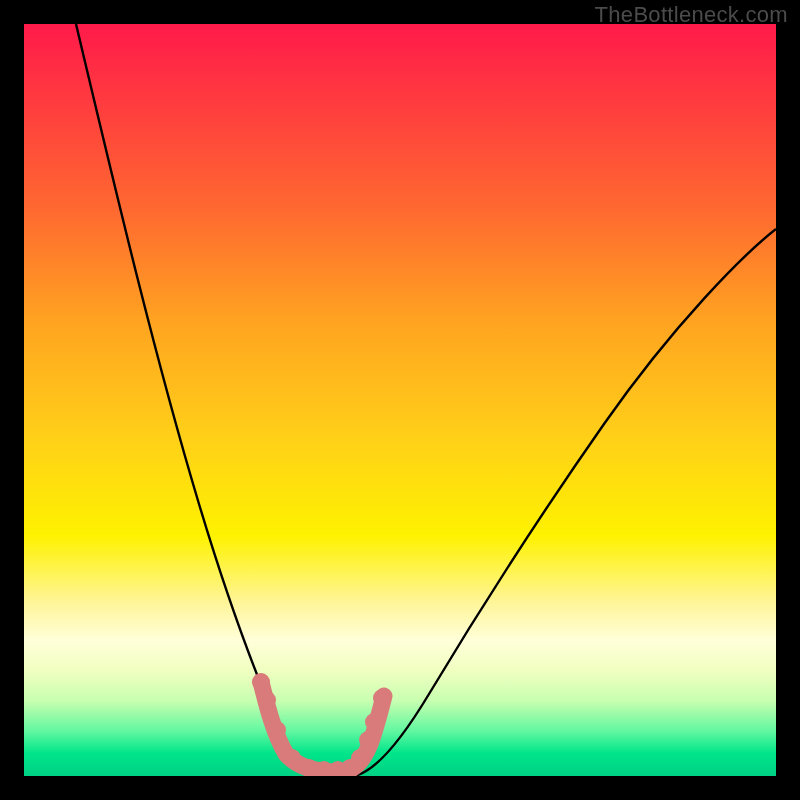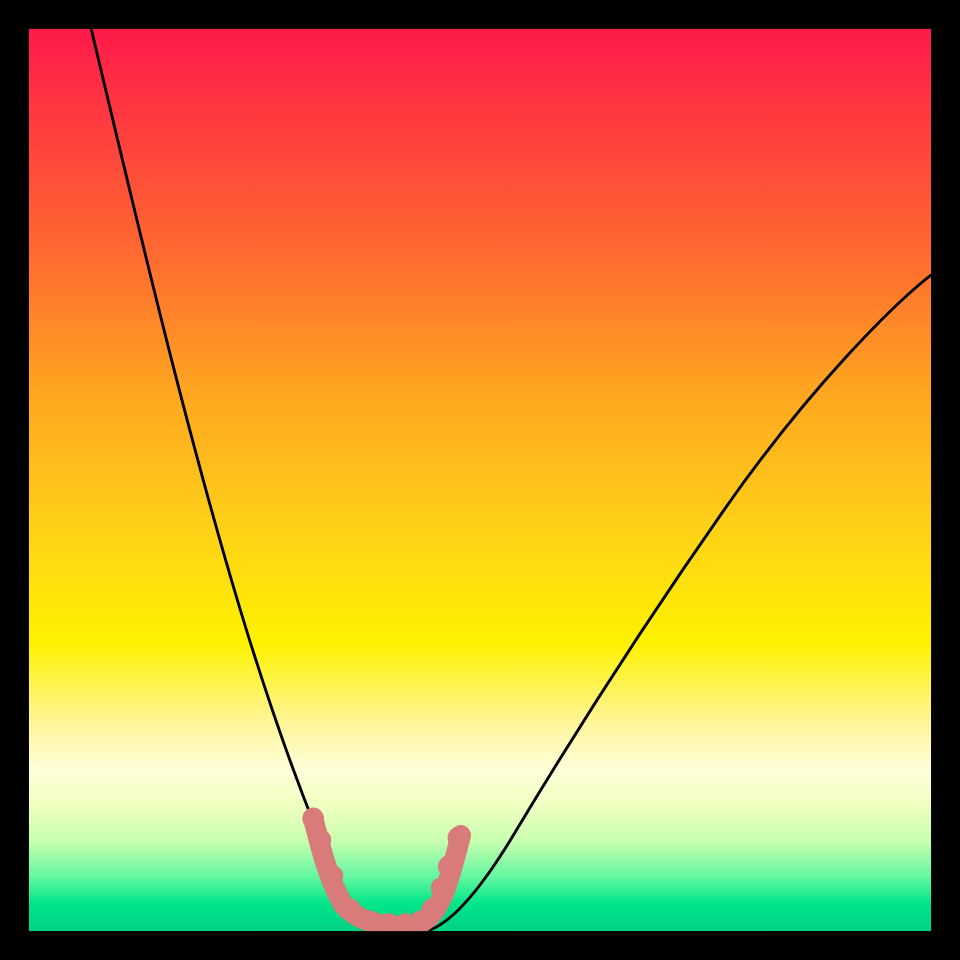--- a/index.html
+++ b/index.html
@@ -58,20 +58,21 @@
   }
   svg.curves {
     position: absolute;
     inset: 0;
   }
 </style>
 </head>
 <body>
 
 <div class="frame">
+  <div class="watermark">TheBottleneck.com</div>
 
   <div class="plot-area">
     <div class="gradient"></div>
 
     <svg class="curves" viewBox="0 0 752 752" preserveAspectRatio="none">
       <path d="M 52 0
                C 90 160, 130 330, 175 480
                C 205 580, 235 660, 262 720
                C 272 740, 283 750, 295 752" stroke="#000" stroke-width="2.4" fill="none"></path>
       <path d="M 330 752

